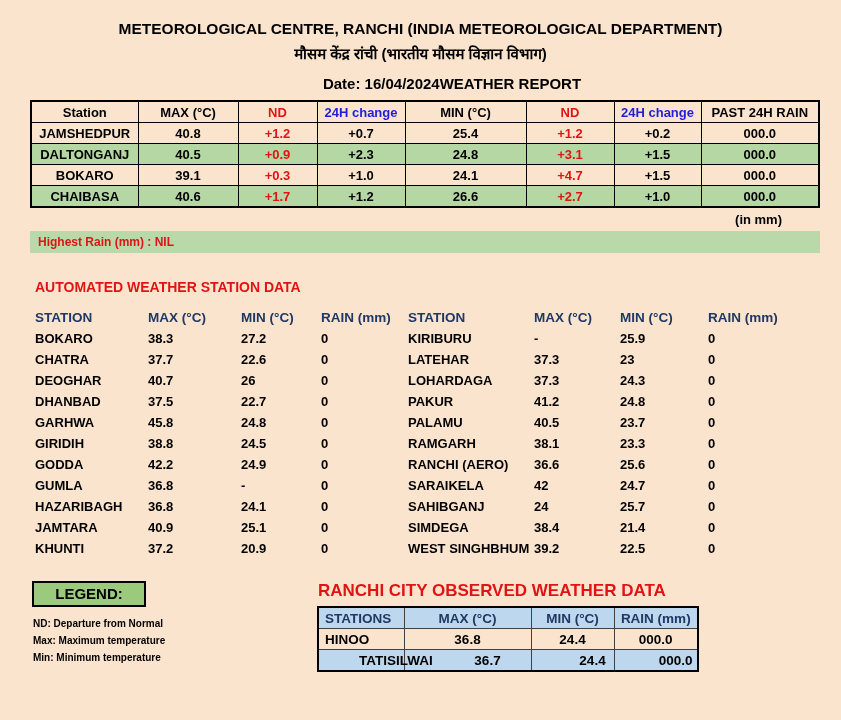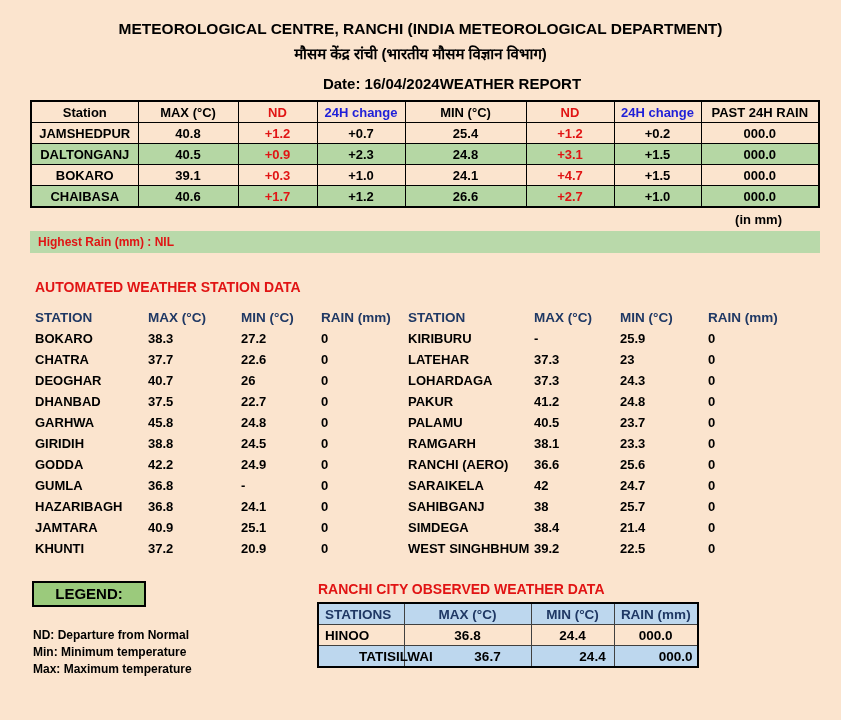--- a/index.html
+++ b/index.html
@@ -37,22 +37,22 @@
   .aws th,.aws td{height:21px;text-align:left;font-size:13px;padding:0;
     white-space:nowrap;overflow:visible;}
   .aws th{color:var(--navy,#1F3864);font-size:13.5px;}
   .aws-left{width:373px;}
   .aws-right{width:398px;}
 
   .bottom{display:flex;margin-top:22px;align-items:flex-start;}
   .legend{margin-left:30px;width:287px;box-sizing:border-box;}
   .legend-box{width:110px;height:22px;line-height:22px;background:var(--legend-green,#9BCA7C);
     border:2px solid #000;text-align:center;font-size:15px;margin-left:2px;}
-  .legend-lines{font-size:12px;line-height:17px;margin-top:20px;margin-left:3px;}
-  .city-title{color:var(--red,#E11414);font-size:14px;margin:0 0 5px 1px;}
+  .legend-lines{font-size:10px;line-height:17px;margin-top:8px;margin-left:3px;}
+  .city-title{color:var(--red,#E11414);font-size:17px;margin:0 0 5px 1px;}
   .city{border:2px solid #000;width:380px;}
   .city th,.city td{border:1px solid #404040;height:20px;font-size:13.5px;padding:0;}
   .city th{background:var(--city-blue,#BDD7EE);color:var(--navy,#1F3864);text-align:center;}
   .city th.sta{ text-align:left;padding-left:6px;}
   .city td{text-align:center;}
   .city td.sta{ text-align:left;padding-left:6px;}
   .city tr.blue td{background:var(--city-blue,#BDD7EE);padding-left:40px;}
 </style>
 </head>
 <body>
@@ -275,21 +275,21 @@
           <td>0</td>
         </tr>
         <tr>
           <td>SARAIKELA</td>
           <td>42</td>
           <td>24.7</td>
           <td>0</td>
         </tr>
         <tr>
           <td>SAHIBGANJ</td>
-          <td>38</td>
+          <td>24</td>
           <td>25.7</td>
           <td>0</td>
         </tr>
         <tr>
           <td>SIMDEGA</td>
           <td>38.4</td>
           <td>21.4</td>
           <td>0</td>
         </tr>
         <tr>
@@ -300,22 +300,22 @@
         </tr>
       </tbody>
   </table>
 </div>
 
 <div class="bottom">
   <div class="legend">
     <div class="legend-box">LEGEND:</div>
     <div class="legend-lines">
       <div>ND: Departure from Normal</div>
+      <div>Max: Maximum temperature</div>
       <div>Min: Minimum temperature</div>
-      <div>Max: Maximum temperature</div>
     </div>
   </div>
   <div>
     <div class="city-title">RANCHI CITY OBSERVED WEATHER DATA</div>
     <table class="city">
       <colgroup>
           <col style="width:86px">
           <col style="width:127px">
           <col style="width:83px">
           <col style="width:84px">

